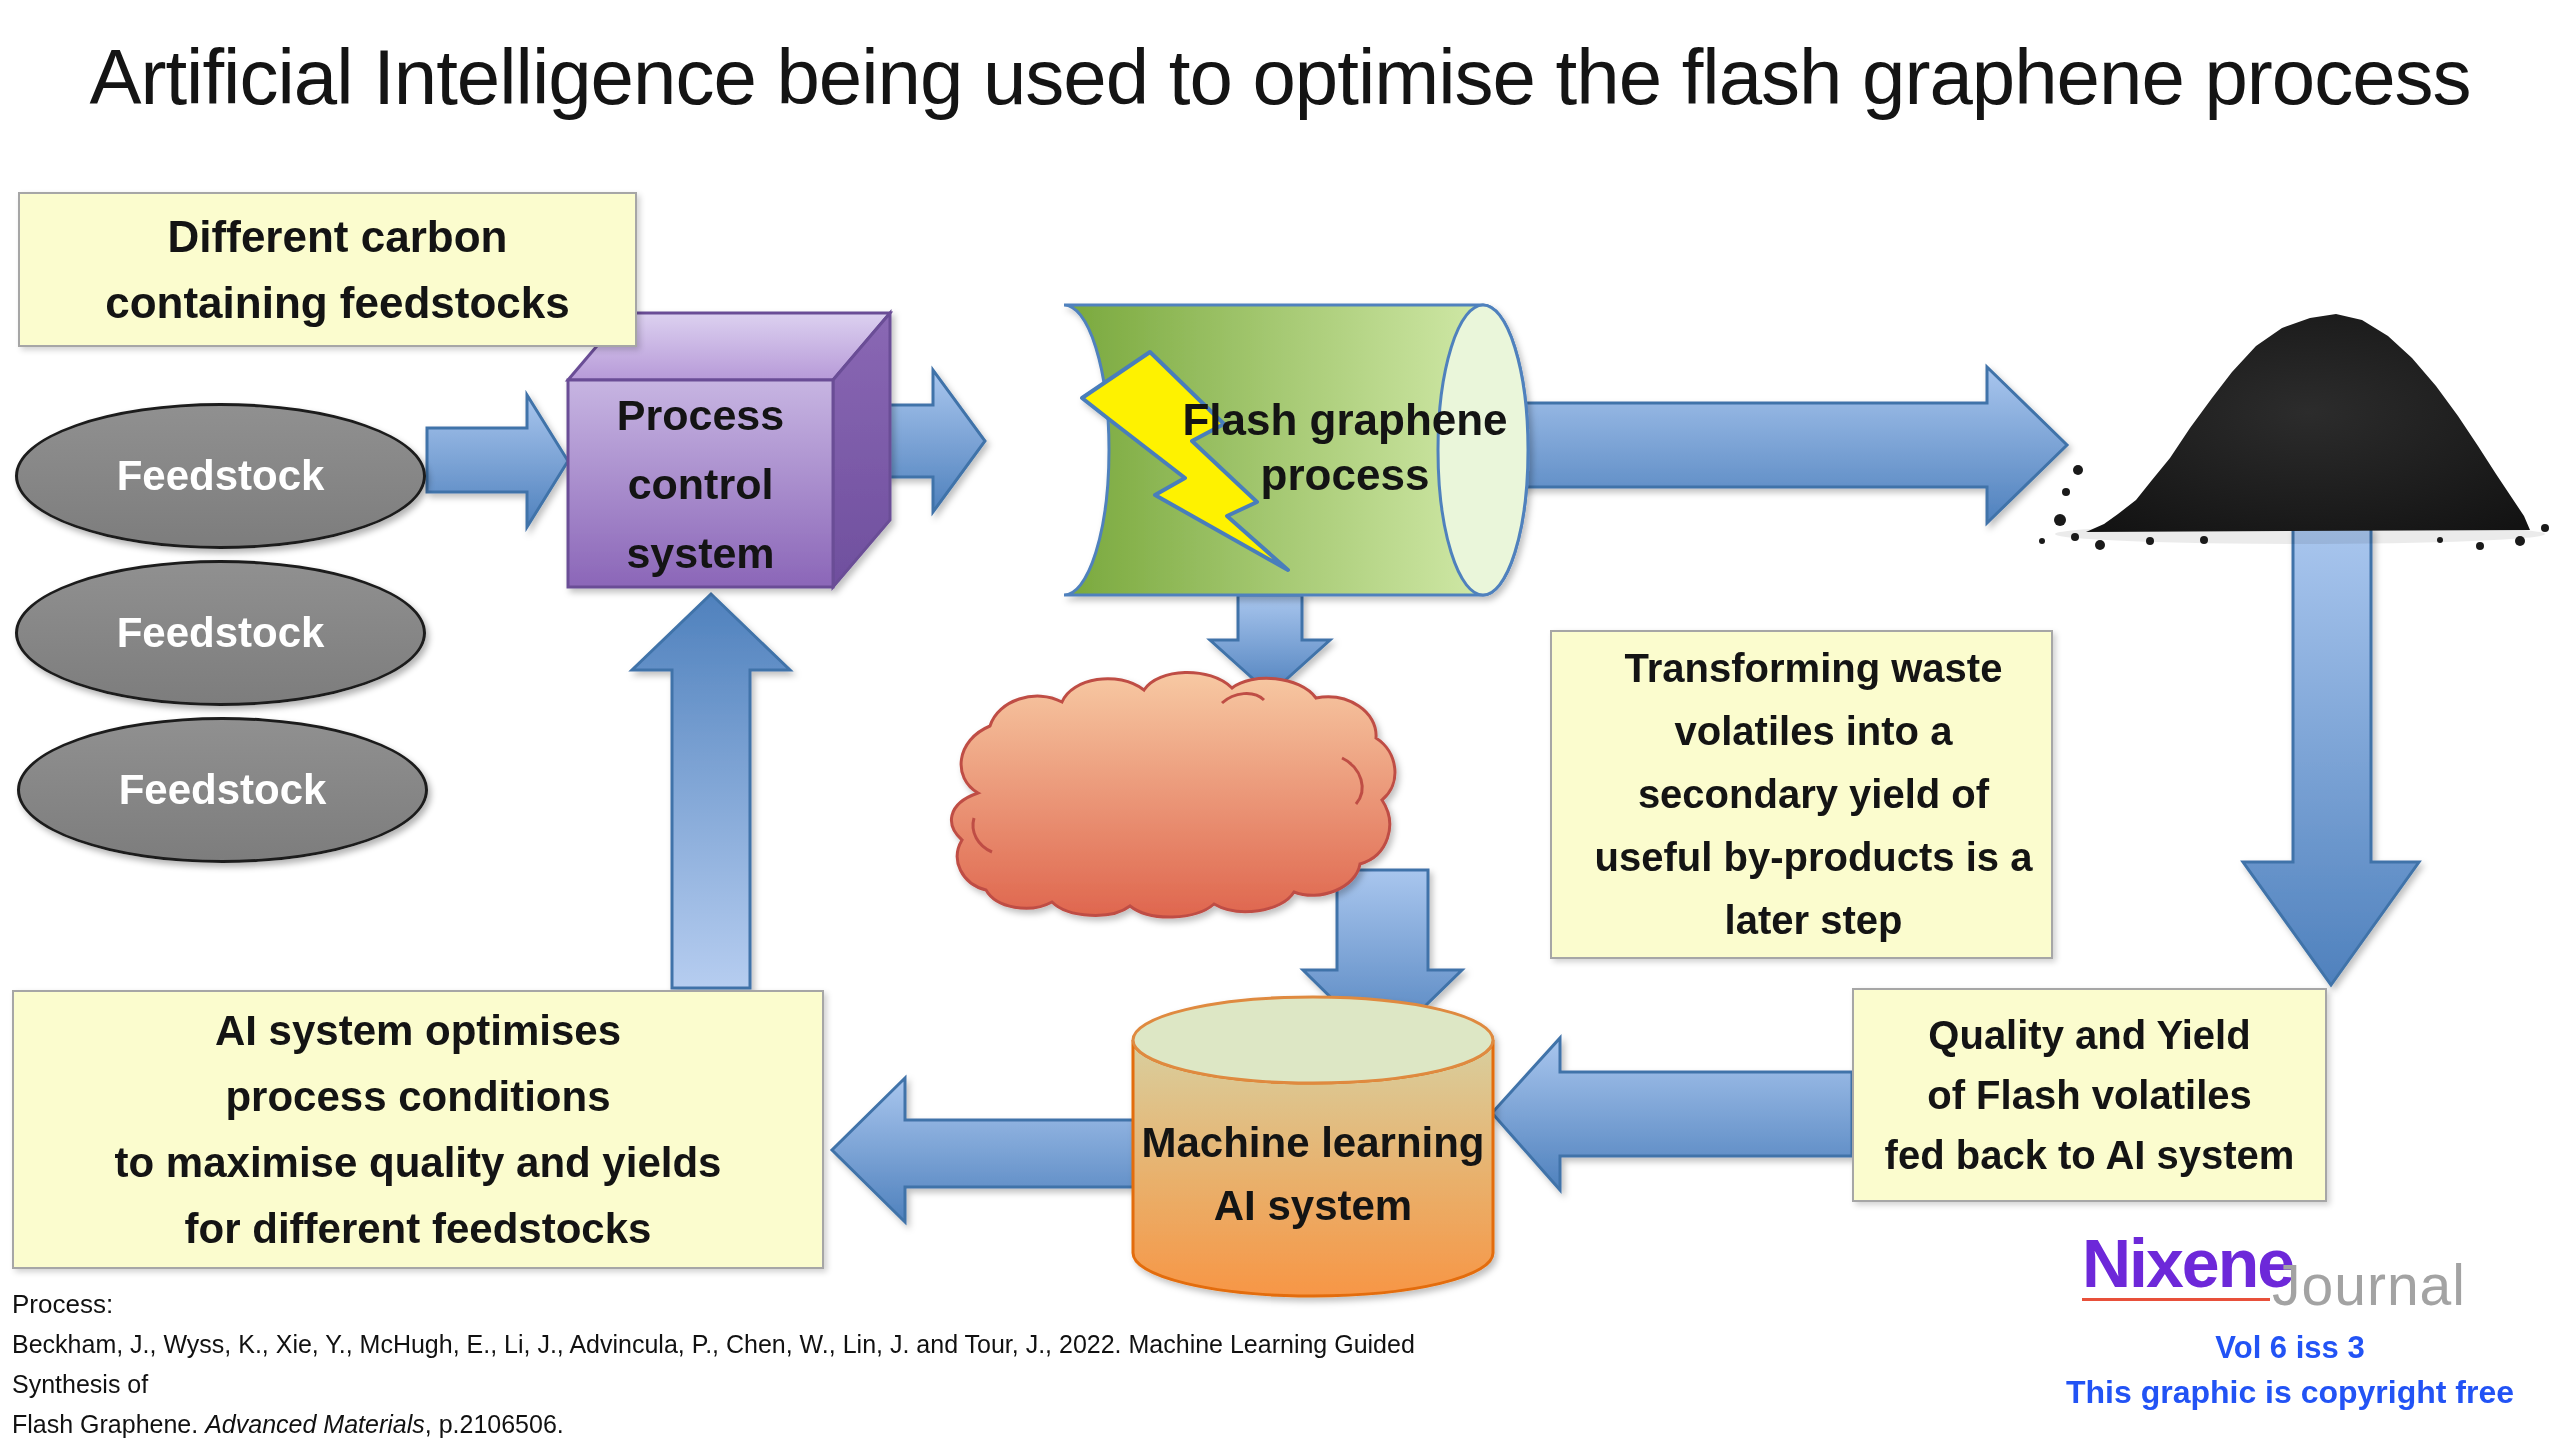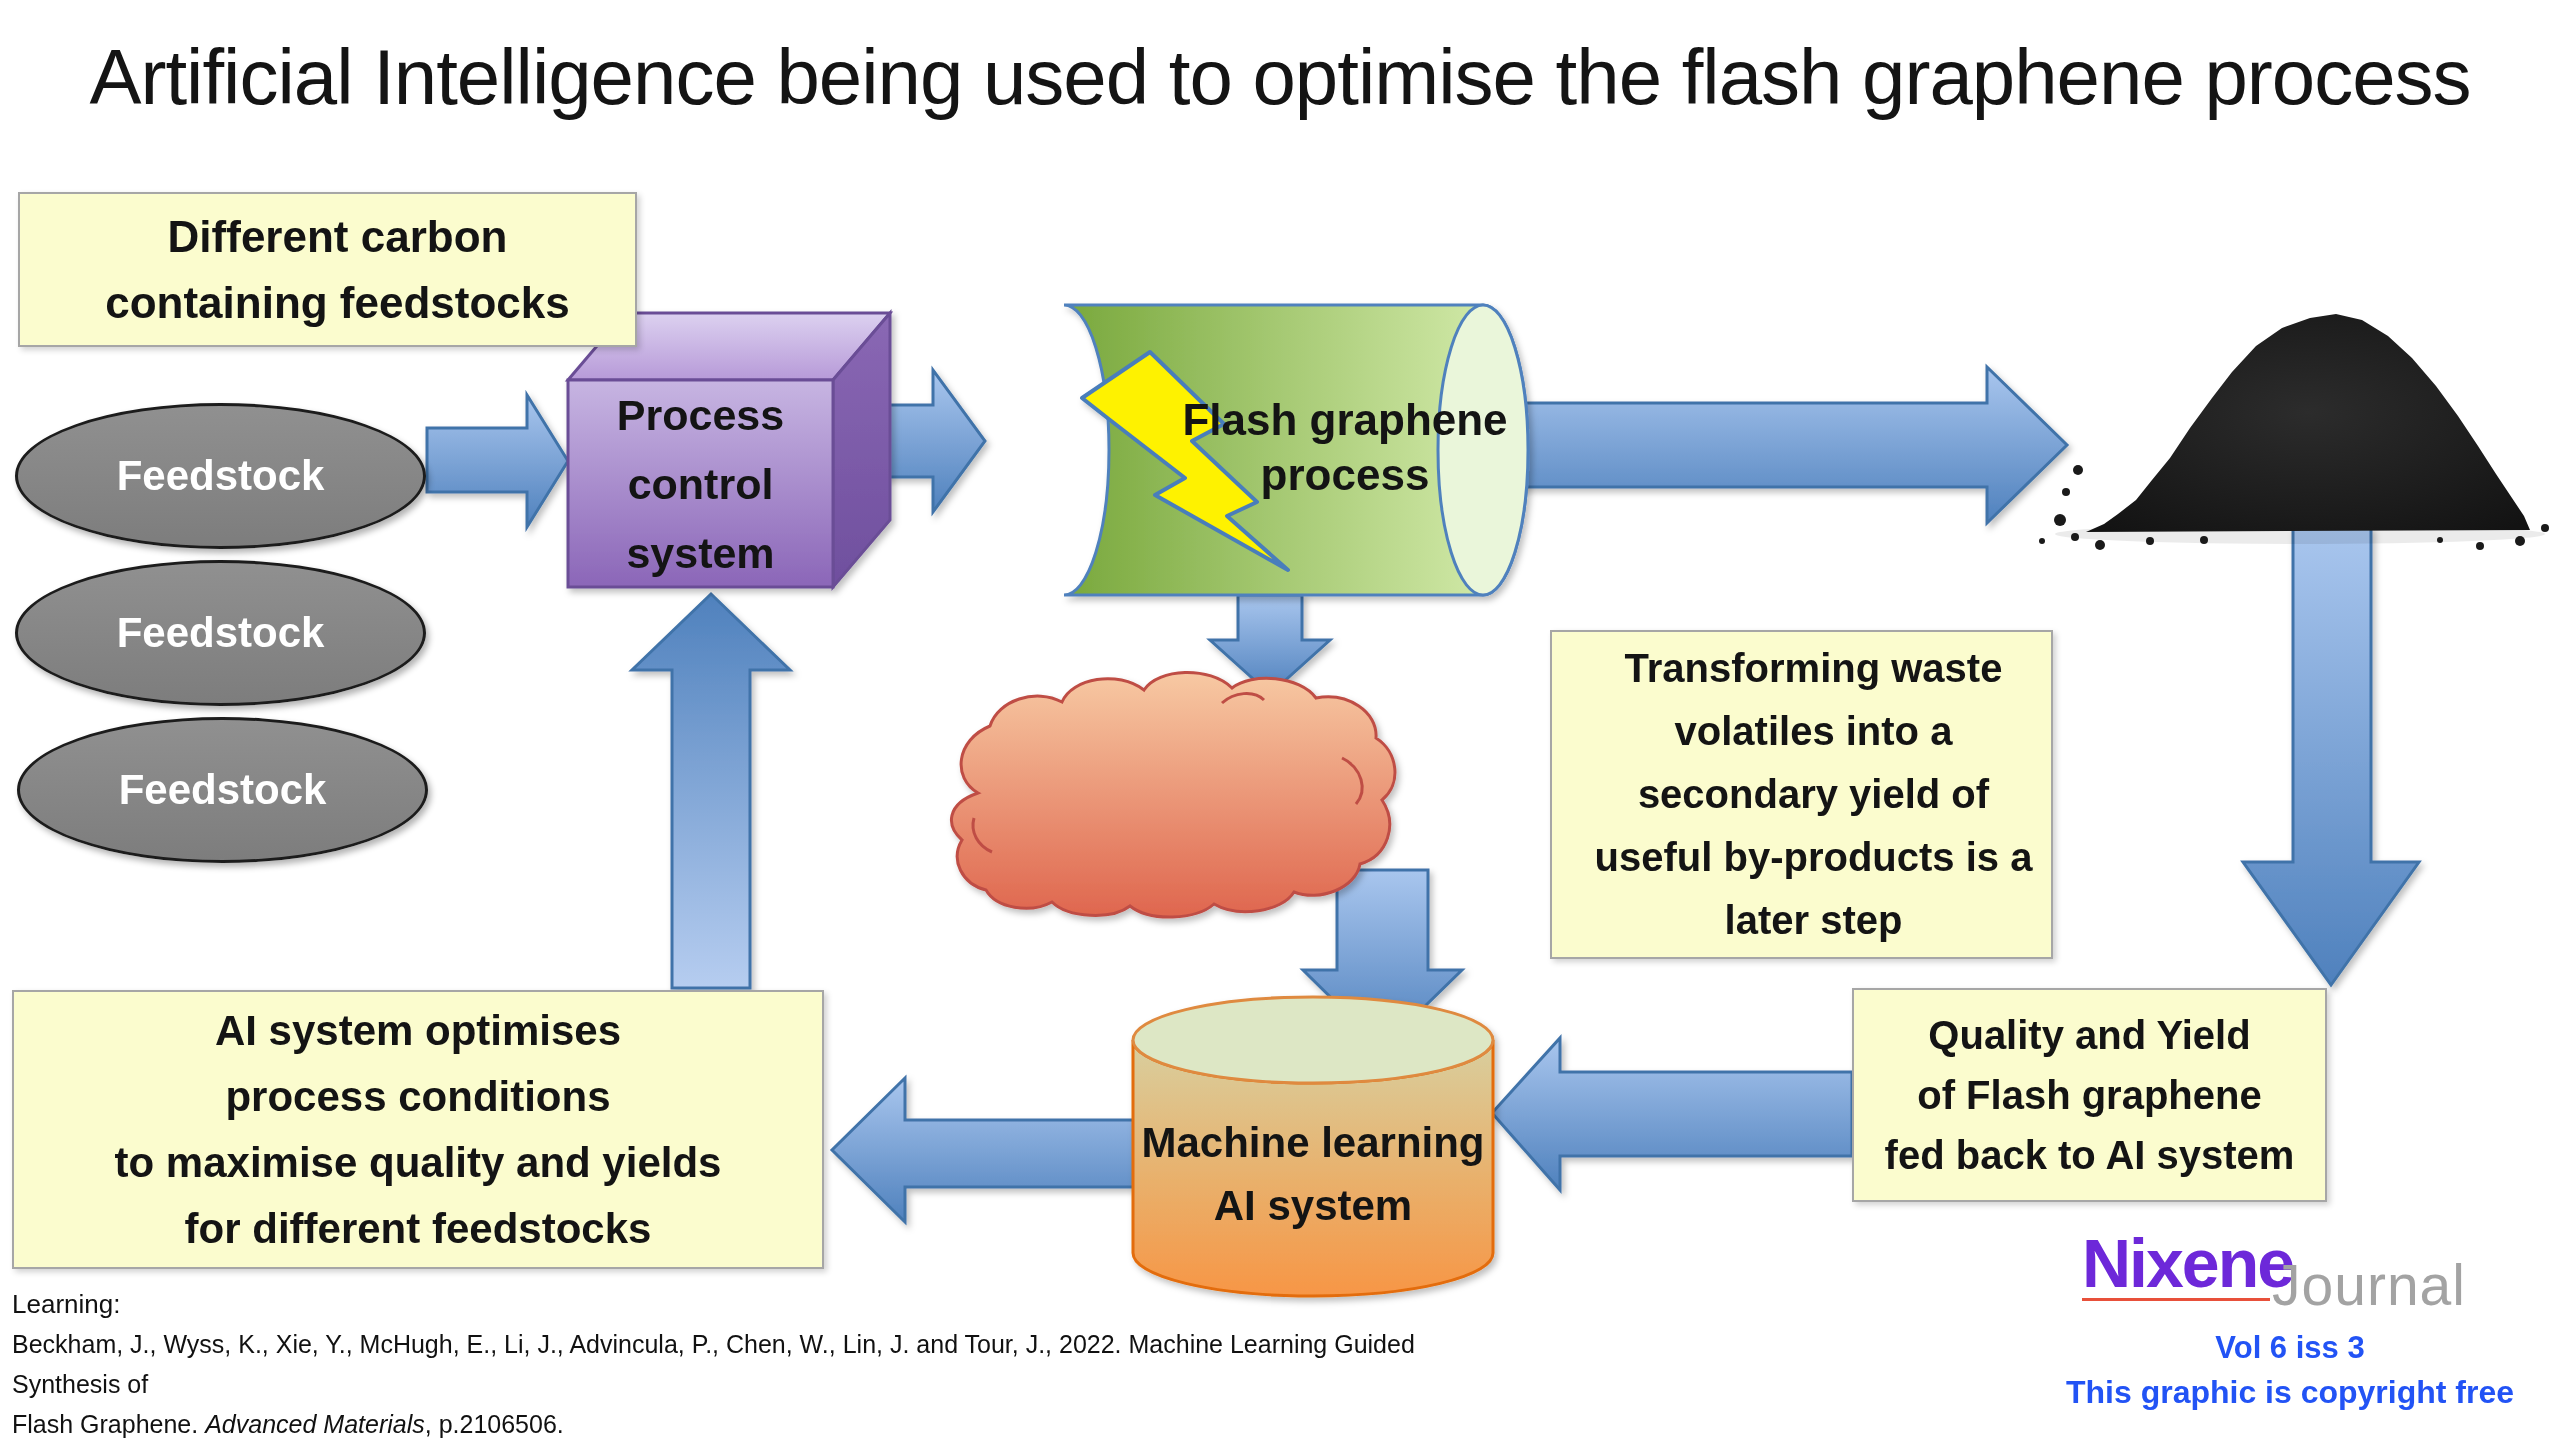--- a/index.html
+++ b/index.html
@@ -187,30 +187,30 @@
   <div class="abs note-box center-flex pre" style="left:1550px;top:630px;width:475px;height:325px;font-size:40px;line-height:63px;padding-left:24px;">Transforming waste
 volatiles into a
 secondary yield of
 useful by-products is a
 later step</div>
 
   <div class="abs shape-label center-flex pre" style="left:1133px;top:1108px;width:360px;height:132px;font-size:42px;line-height:63px;">Machine learning
 AI system</div>
 
   <div class="abs note-box center-flex pre" style="left:1852px;top:988px;width:471px;height:210px;font-size:40px;line-height:60px;">Quality and Yield
-of Flash graphene
+of Flash volatiles
 fed back to AI system</div>
 
   <div class="abs note-box center-flex pre" style="left:12px;top:990px;width:808px;height:275px;font-size:42px;line-height:66px;">AI system optimises
 process conditions
 to maximise quality and yields
 for different feedstocks</div>
 
   <div class="abs sources">
-    <div class="src-head">Learning:</div>
+    <div class="src-head">Process:</div>
     <div>Beckham, J., Wyss, K., Xie, Y., McHugh, E., Li, J., Advincula, P., Chen, W., Lin, J. and Tour, J., 2022. Machine Learning Guided Synthesis of</div>
     <div>
       <span>Flash Graphene. </span><span style="font-style:italic;">Advanced Materials</span><span>, p.2106506.</span>
     </div>
 
   </div>
 
   <div class="abs brand-nixene">Nixene</div>
   <div class="abs brand-rule"></div>
   <div class="abs brand-journal">Journal</div>

